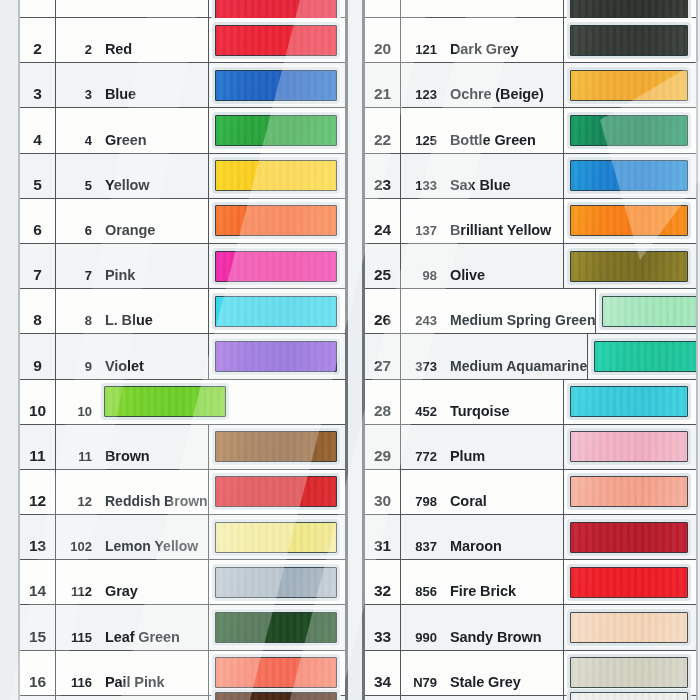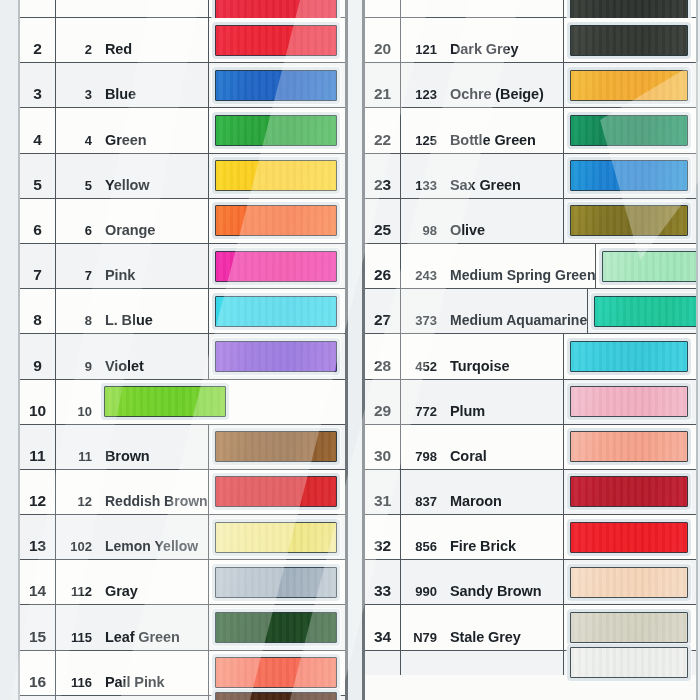--- a/index.html
+++ b/index.html
@@ -360,26 +360,34 @@
         <div class="c-code">125</div>
         <div class="c-name">Bottle Green</div>
         <div class="c-swatch">
           <div class="chip" style="background-color: rgb(18, 131, 82);"></div>
         </div>
       </div>
 
       <div class="row alt">
         <div class="c-idx">23</div>
         <div class="c-code">133</div>
-        <div class="c-name">Sax Green</div>
+        <div class="c-name">Sax Blue</div>
         <div class="c-swatch">
           <div class="chip" style="background-color: rgb(26, 127, 209);"></div>
         </div>
       </div>
 
+      <div class="row">
+        <div class="c-idx">24</div>
+        <div class="c-code">137</div>
+        <div class="c-name">Brilliant Yellow</div>
+        <div class="c-swatch">
+          <div class="chip" style="background-color: rgb(249, 128, 22);"></div>
+        </div>
+      </div>
 
       <div class="row alt">
         <div class="c-idx">25</div>
         <div class="c-code">98</div>
         <div class="c-name">Olive</div>
         <div class="c-swatch">
           <div class="chip" style="background-color: rgb(126, 113, 35);"></div>
         </div>
       </div>
 

